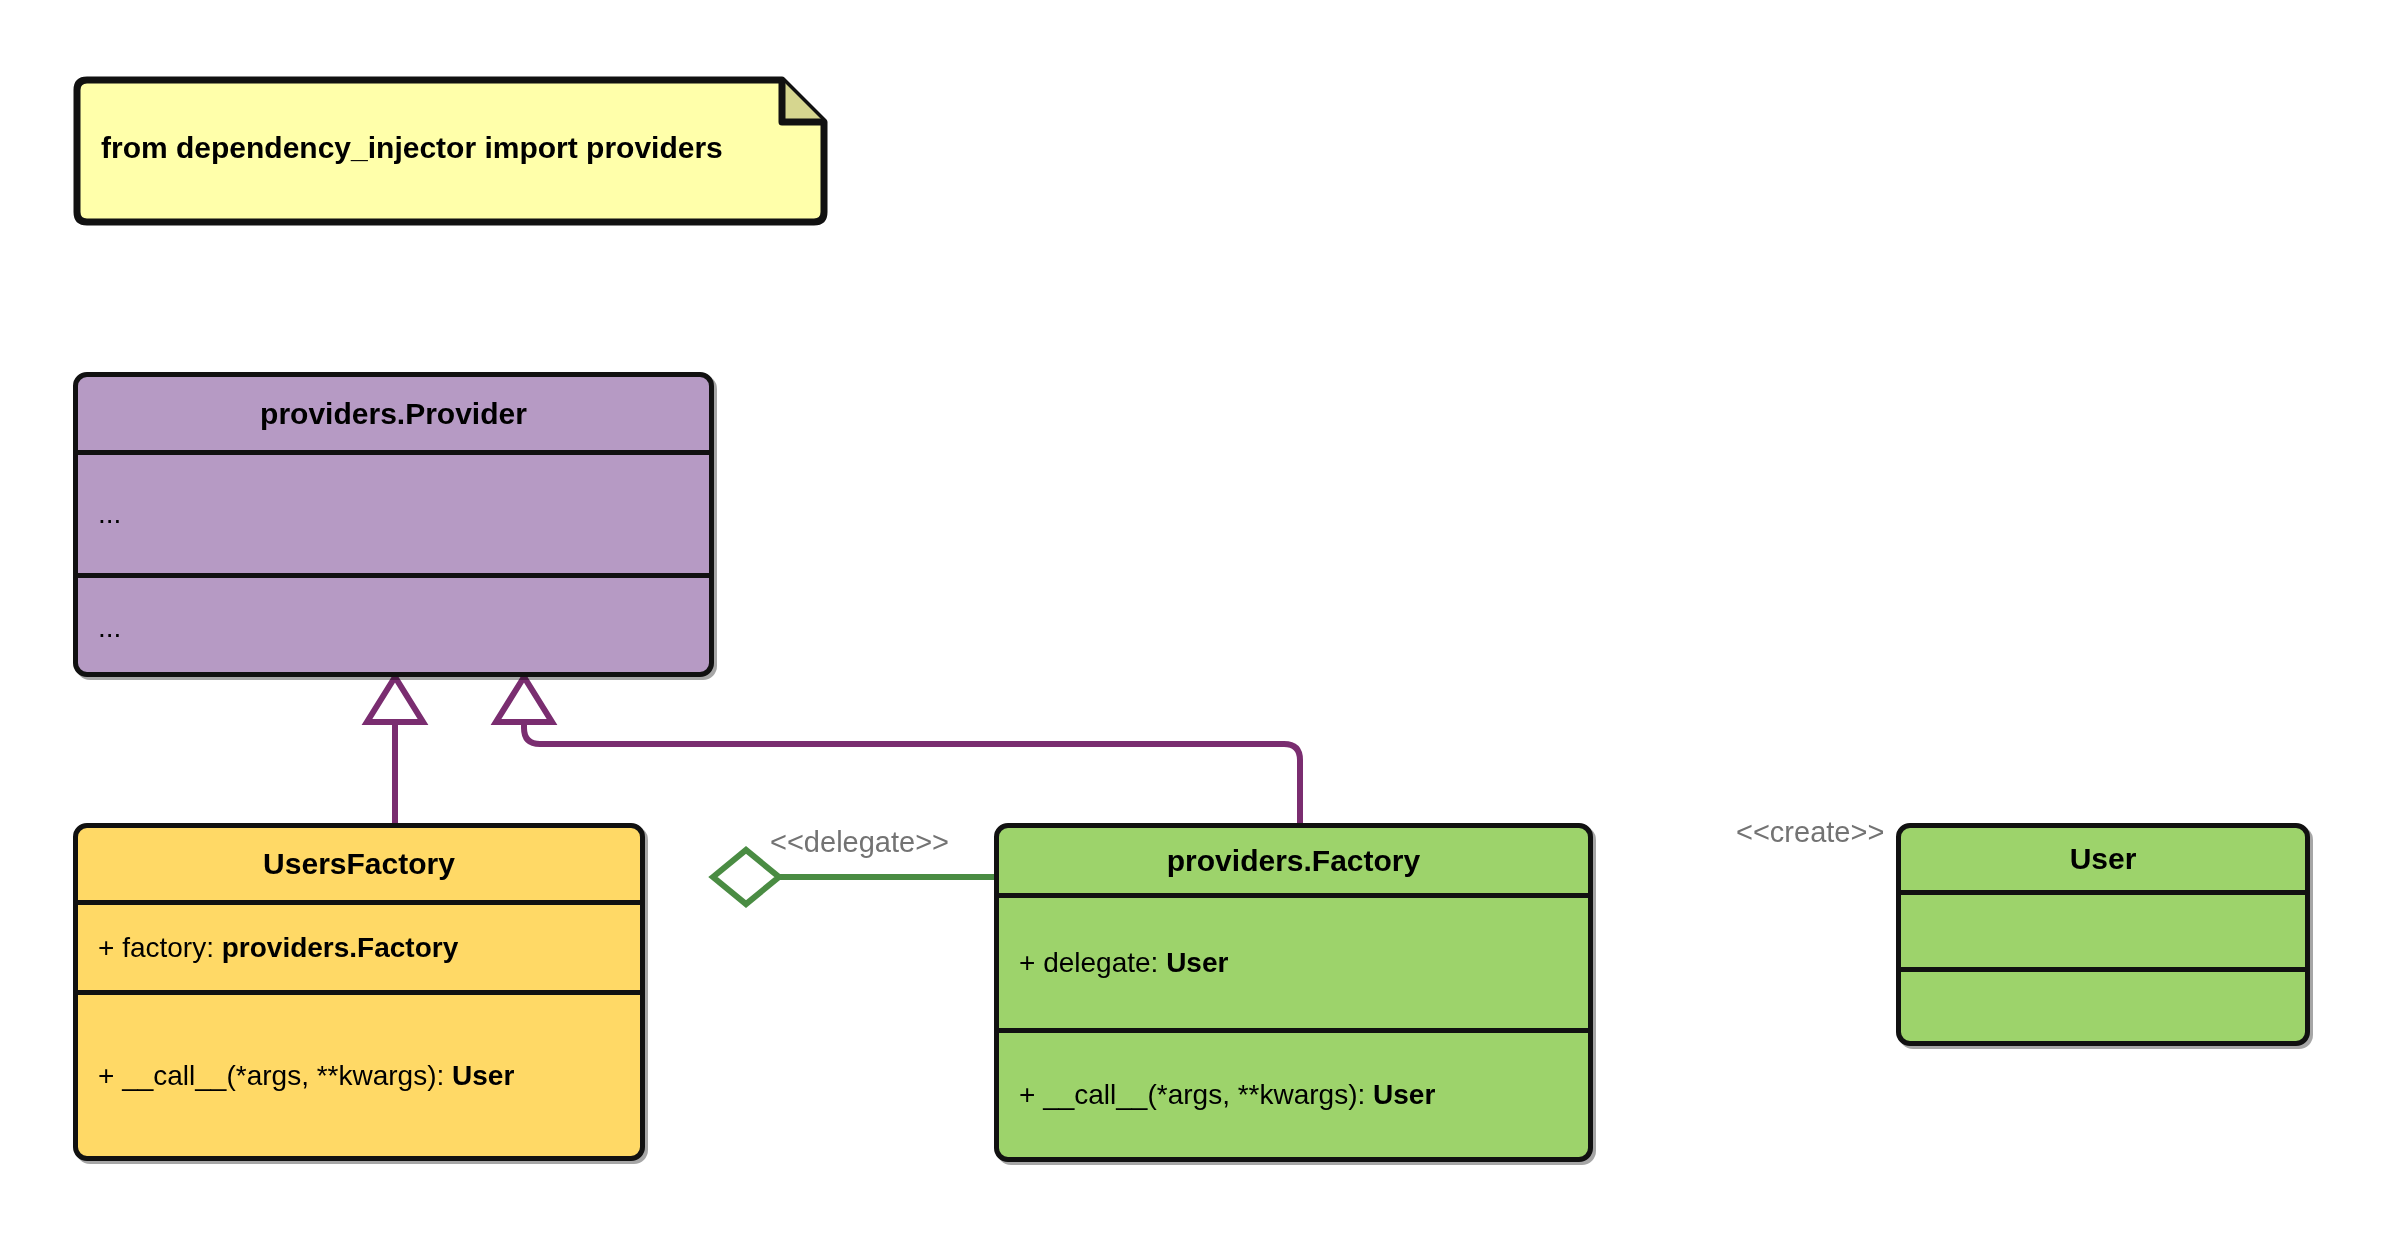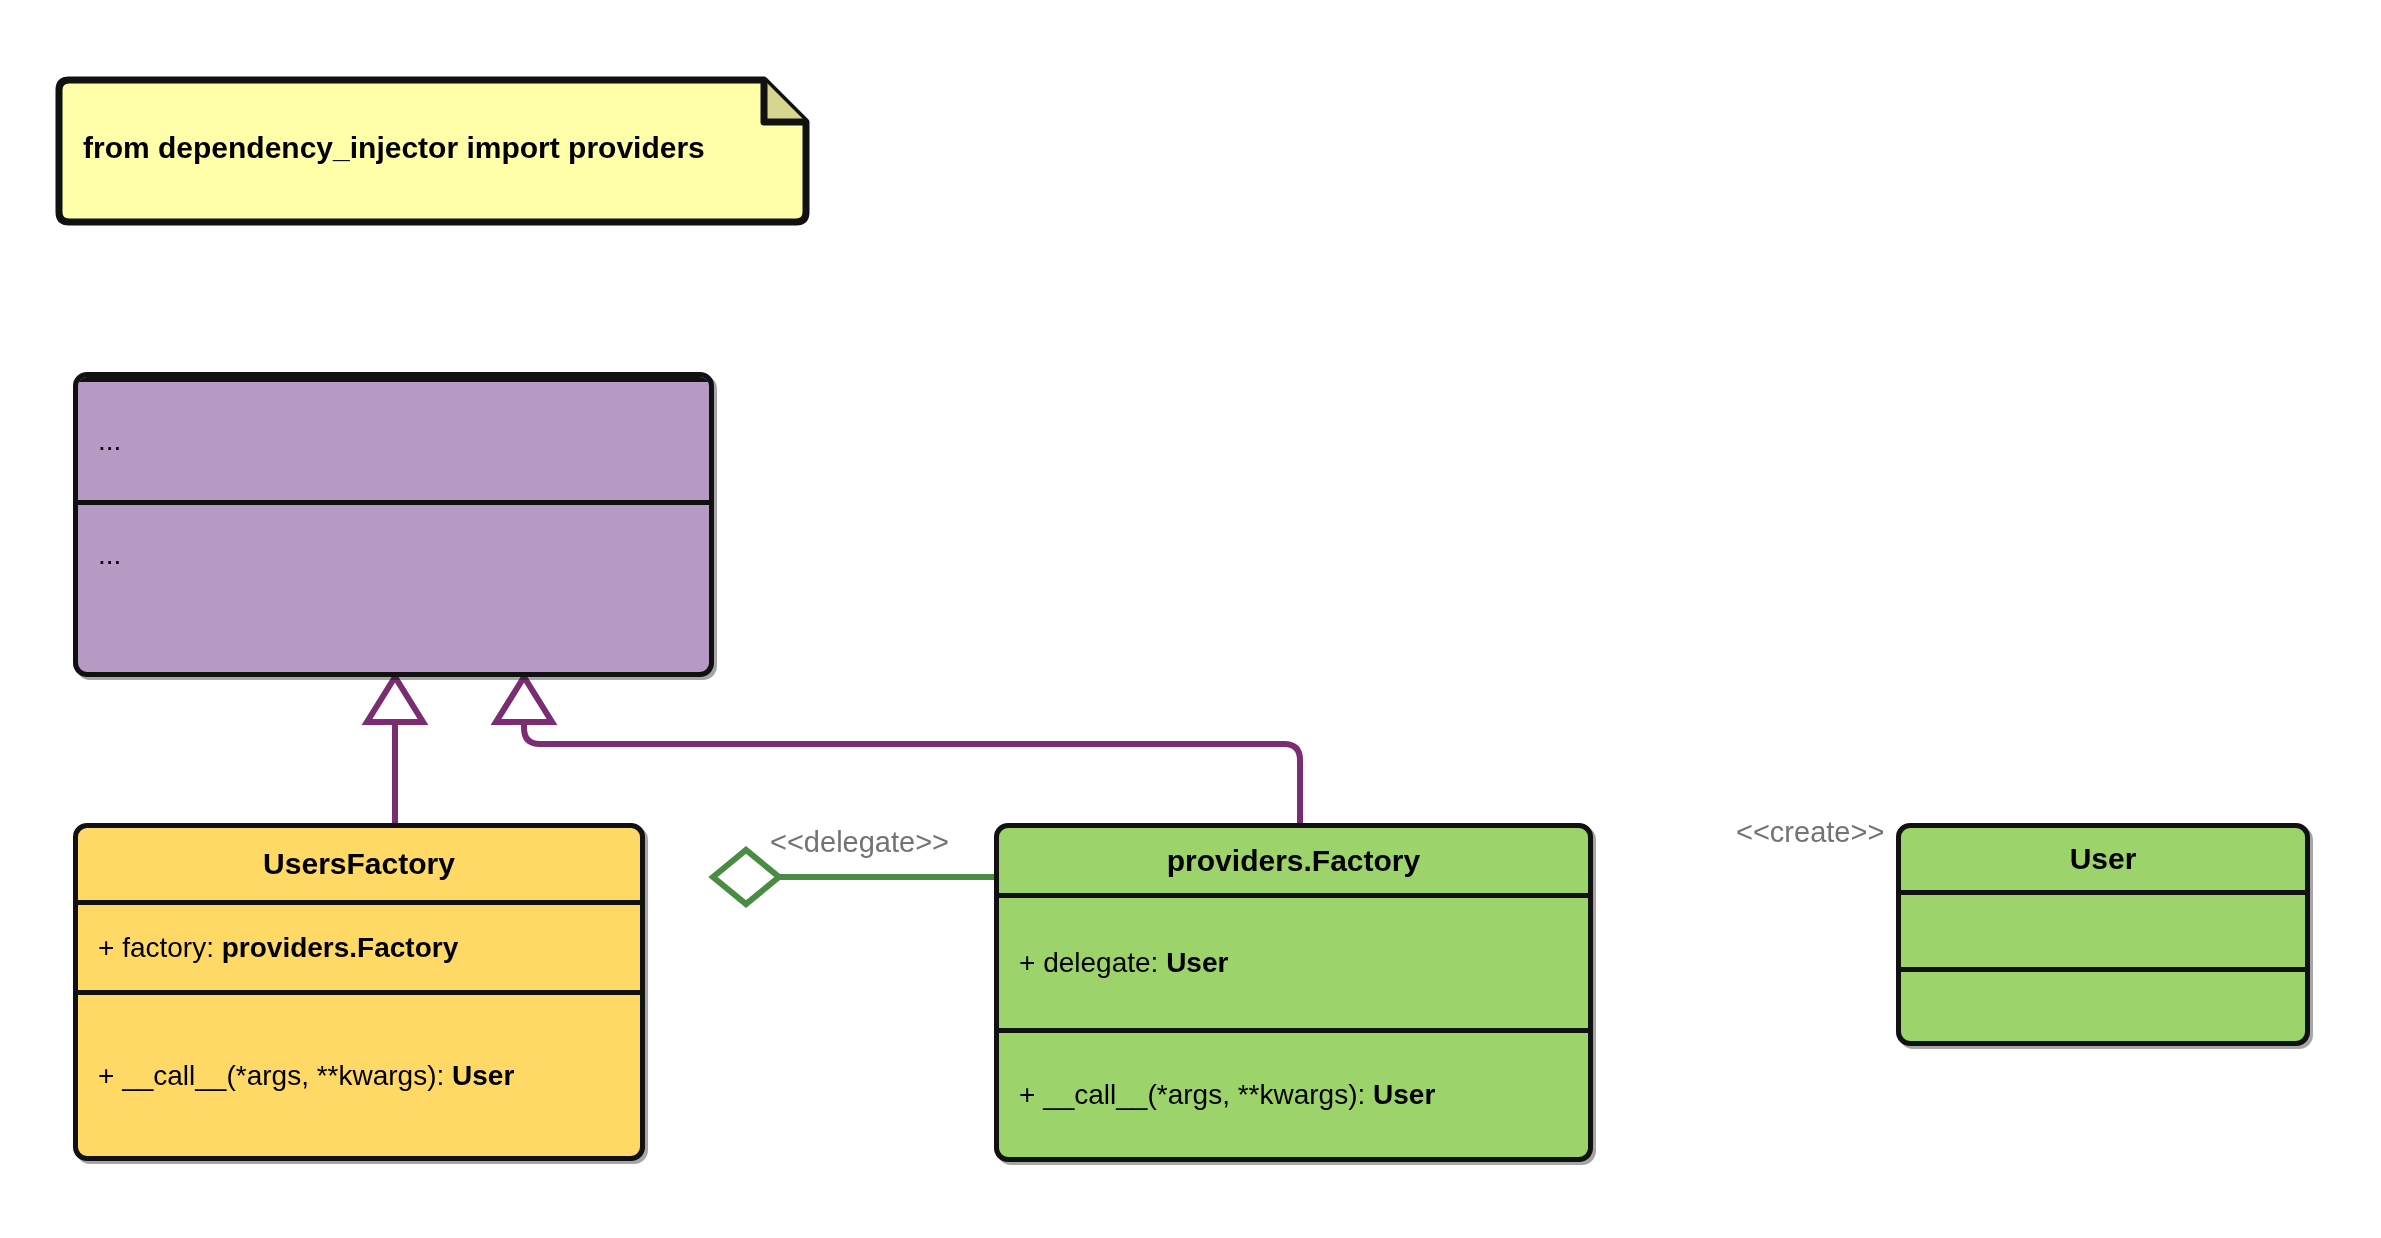--- a/index.html
+++ b/index.html
@@ -72,21 +72,21 @@
 
   
   #box-provider       { left: 73px;   top: 372px;  width: 641px;  height: 305px; }
   #box-usersfactory   { left: 73px;   top: 823px;  width: 572px;  height: 338px; }
   #box-providersfact  { left: 994px;  top: 823px;  width: 599px;  height: 339px; }
   #box-user           { left: 1896px; top: 823px;  width: 414px;  height: 223px; }
 
   
   #note {
     position: absolute;
-    left: 55px;
+    left: 73px;
     top: 70px;
     width: 661px;
     height: 156px;
     box-sizing: border-box;
   }
   #note svg { position: absolute; left: 0; top: 0; }
   #note .note-text {
     position: absolute;
     left: 28px;
     top: 0;
@@ -151,20 +151,21 @@
                Q 751 152 751 142
                L 751 52
                L 709 10
                Z" fill="#ffffaa" stroke="#111111" stroke-width="7" stroke-linejoin="round"></path>
       <path d="M 709 10 L 709 52 L 751 52" fill="#d6d68f" stroke="#111111" stroke-width="7" stroke-linejoin="round"></path>
     </svg>
     <div class="note-text">from dependency_injector import providers</div>
   </div>
 
   <div class="uml-box c-purple" id="box-provider">
+    <div class="uml-title" style="height:73px;">providers.Provider</div>
     <div class="uml-sep"></div>
     <div class="uml-compartment" style="height:118px;">...</div>
     <div class="uml-sep"></div>
     <div class="uml-compartment" style="height:99px;">...</div>
   </div>
 
   <div class="uml-box c-yellow" id="box-usersfactory">
     <div class="uml-title" style="height:72px;">UsersFactory</div>
     <div class="uml-sep"></div>
     <div class="uml-compartment" style="height:85px;">

